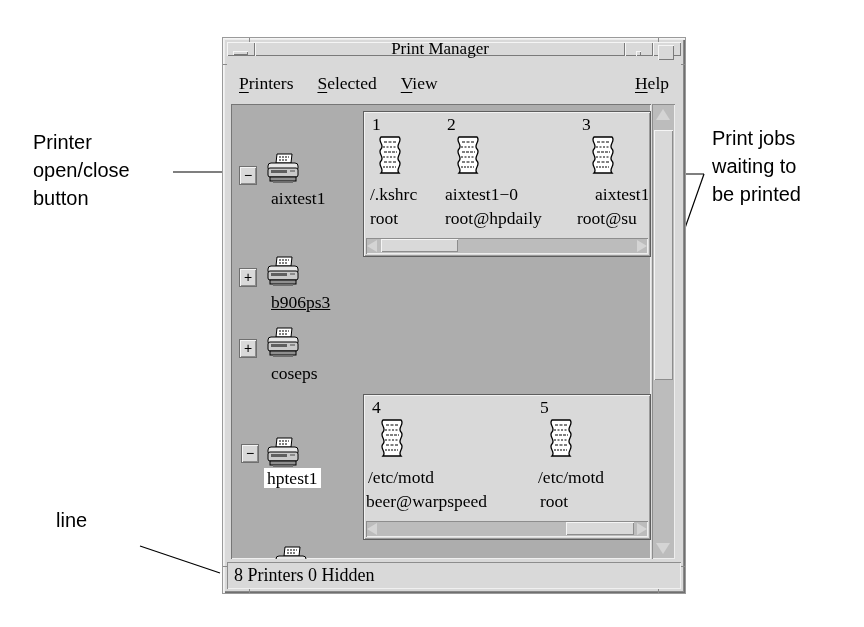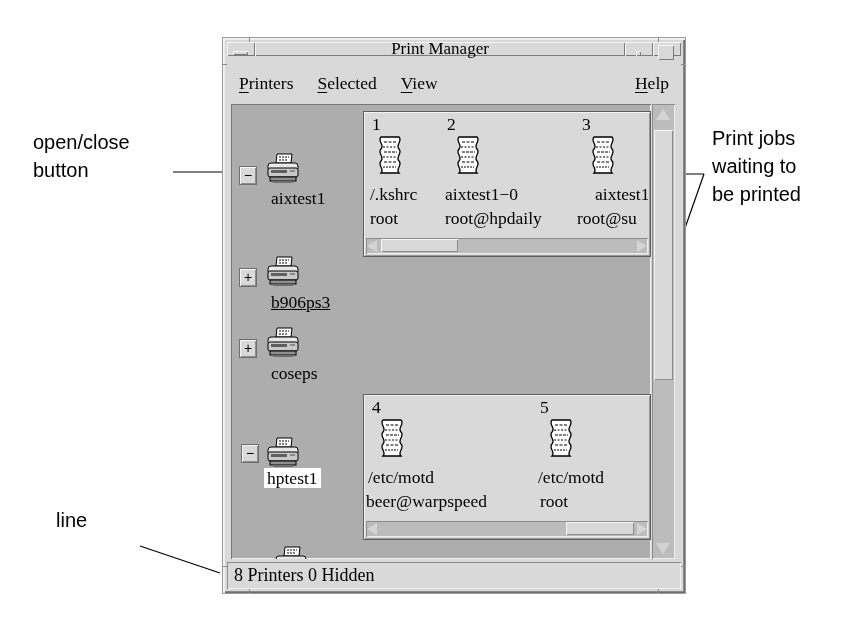--- a/index.html
+++ b/index.html
@@ -83,20 +83,21 @@
 <div class="stage">
 
   <svg class="leaders">
     <line x1="173" y1="172" x2="236" y2="172" stroke="#000" stroke-width="1.2"></line>
     <line x1="622" y1="174" x2="704" y2="174" stroke="#000" stroke-width="1.2"></line>
     <line x1="704" y1="174" x2="609" y2="444" stroke="#000" stroke-width="1.2"></line>
     <line x1="140" y1="546" x2="220" y2="573" stroke="#000" stroke-width="1.2"></line>
   </svg>
 
   <div class="callout" style="left:33px;top:128px;">
+    <div>Printer</div>
     <div>open/close</div>
     <div>button</div>
   </div>
   <div class="callout" style="left:712px;top:124px;">
     <div>Print jobs</div>
     <div>waiting to</div>
     <div>be printed</div>
   </div>
   <div class="callout" style="left:56px;top:506px;">
     <div>line</div>

